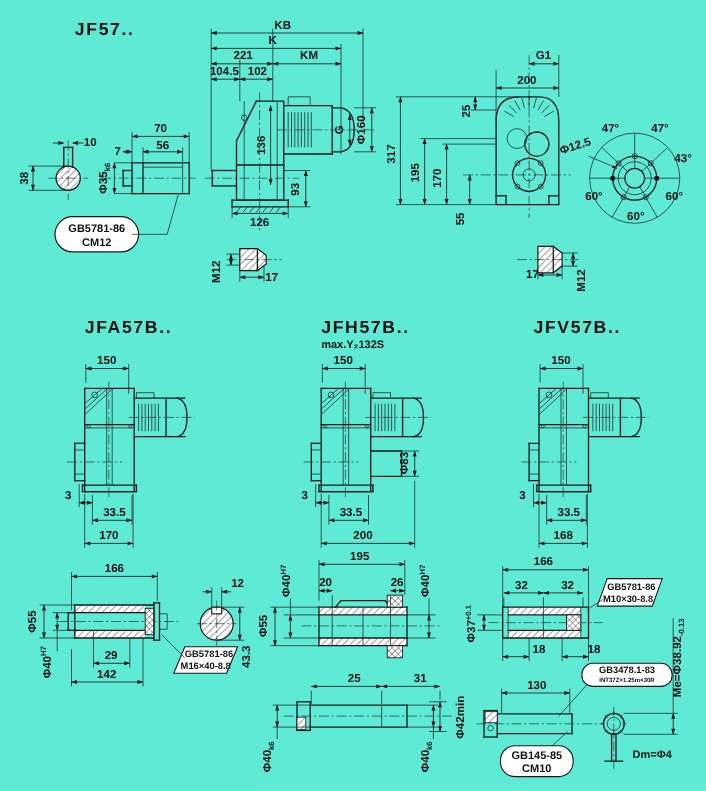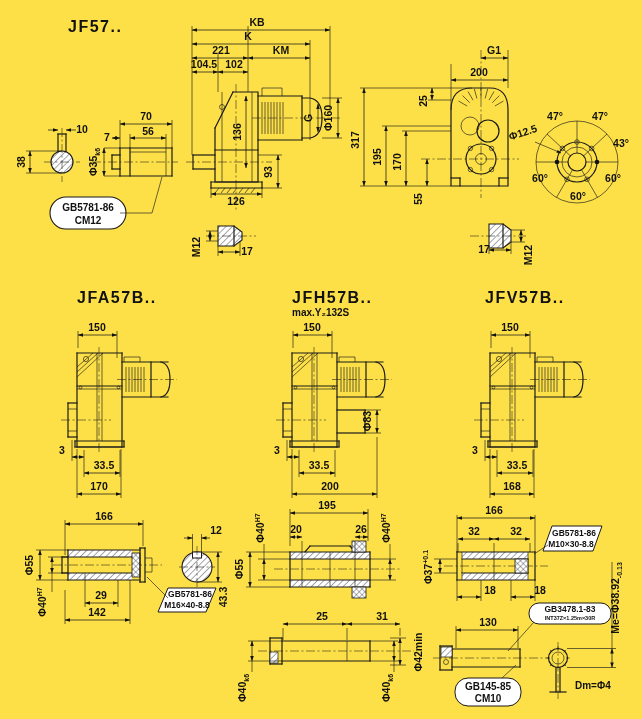--- a/index.html
+++ b/index.html
@@ -1,16 +1,16 @@
 <!DOCTYPE html>
 <html><head>
 <meta charset="utf-8">
 <style>
   html,body{margin:0;padding:0;background:#f8f8f6;}
-  #stage{position:relative;width:642px;height:719px;background:#fde047;overflow:hidden;}
+  #stage{position:relative;width:642px;height:719px;background:#5eead4;overflow:hidden;}
   svg{position:absolute;left:0;top:0;}
   text{font-family:"Liberation Sans","DejaVu Sans",sans-serif;fill:#111;}
   .d{font-size:10.5px;font-weight:bold;text-anchor:middle;}
   .t{font-size:16px;font-weight:bold;letter-spacing:1.5px;text-anchor:start;}
   .st{font-size:10px;font-weight:bold;text-anchor:start;}
   .s{font-size:10px;font-weight:bold;text-anchor:middle;}
   .s9{font-size:8.5px;font-weight:bold;text-anchor:middle;}
   .s5{font-size:5.5px;font-weight:bold;text-anchor:middle;}
   .sup{font-size:7px;}
   .ln{fill:none;stroke:#1a1a1a;stroke-width:1.2;stroke-linecap:square;}

